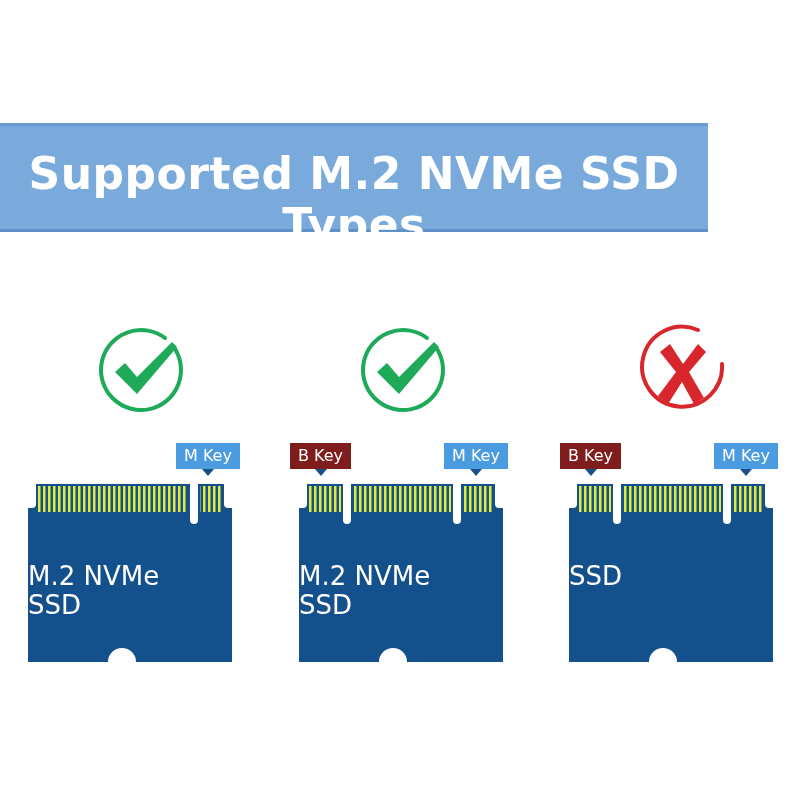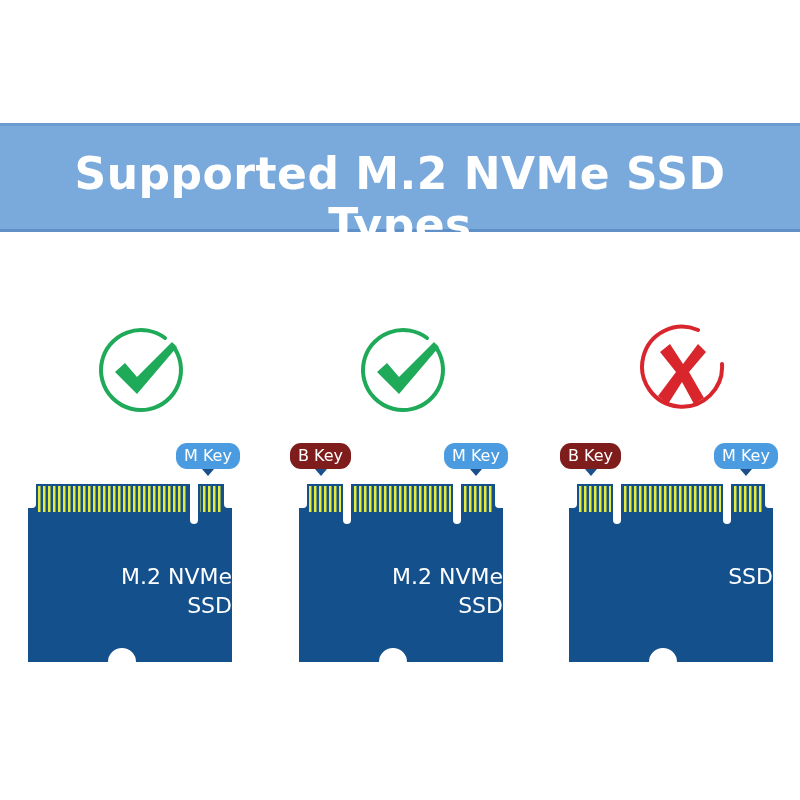--- a/index.html
+++ b/index.html
@@ -1,23 +1,23 @@
 <!DOCTYPE html>
 <html><head>
 <meta charset="utf-8">
 <style>
   html, body { margin: 0; padding: 0; }
   body { width: 800px; height: 800px; background: #ffffff; position: relative; overflow: hidden; font-family: "Liberation Sans", sans-serif; }
-  .banner { position: absolute; left: 0; top: 123px; width: 800px; height: 109px; background: #7aaadb; border-top: 3px solid #6a9bd0; border-bottom: 3px solid #5f90c8; box-sizing: border-box; }
+  .banner { position: absolute; left: 0; top: 123px; width: 708px; height: 109px; background: #7aaadb; border-top: 3px solid #6a9bd0; border-bottom: 3px solid #5f90c8; box-sizing: border-box; }
   .banner-title { position: absolute; left: 0; right: 0; top: 22px; text-align: center; color: #ffffff; font-size: 44px; font-weight: bold; letter-spacing: 0.5px; font-family: "DejaVu Sans", sans-serif; }
   .status { position: absolute; top: 4px; width: 92px; height: 92px; }
   .card { position: absolute; top: 484px; width: 204px; height: 178px; }
   .card svg { position: absolute; left: 0; top: 0; }
-  .card-label { position: absolute; left: 0; right: 0; top: 78px; text-align: right; color: #ffffff; font-size: 22px; line-height: 29px; font-family: "DejaVu Sans", sans-serif; }
-  .key { position: absolute; top: 443px; height: 26px; padding: 0 8px; line-height: 26px; color: #ffffff; font-size: 16px; font-family: "DejaVu Sans", sans-serif; white-space: nowrap; border-radius: 11px; }
+  .card-label { position: absolute; left: 0; right: 0; top: 78px; text-align: left; color: #ffffff; font-size: 26px; line-height: 29px; font-family: "DejaVu Sans", sans-serif; }
+  .key { position: absolute; top: 443px; height: 26px; padding: 0 8px; line-height: 26px; color: #ffffff; font-size: 16px; font-family: "DejaVu Sans", sans-serif; white-space: nowrap; }
   .key::after { content: ""; position: absolute; left: 50%; bottom: -7px; margin-left: -6px; border-left: 6px solid transparent; border-right: 6px solid transparent; border-top: 7px solid #1a4f8a; }
   .key.m { background: #4a9be0; }
   .key.b { background: #7f1d1d; }
 </style>
 </head>
 <body>
 
 <div class="banner">
   <div class="banner-title">Supported M.2 NVMe SSD Types</div>
 </div>

